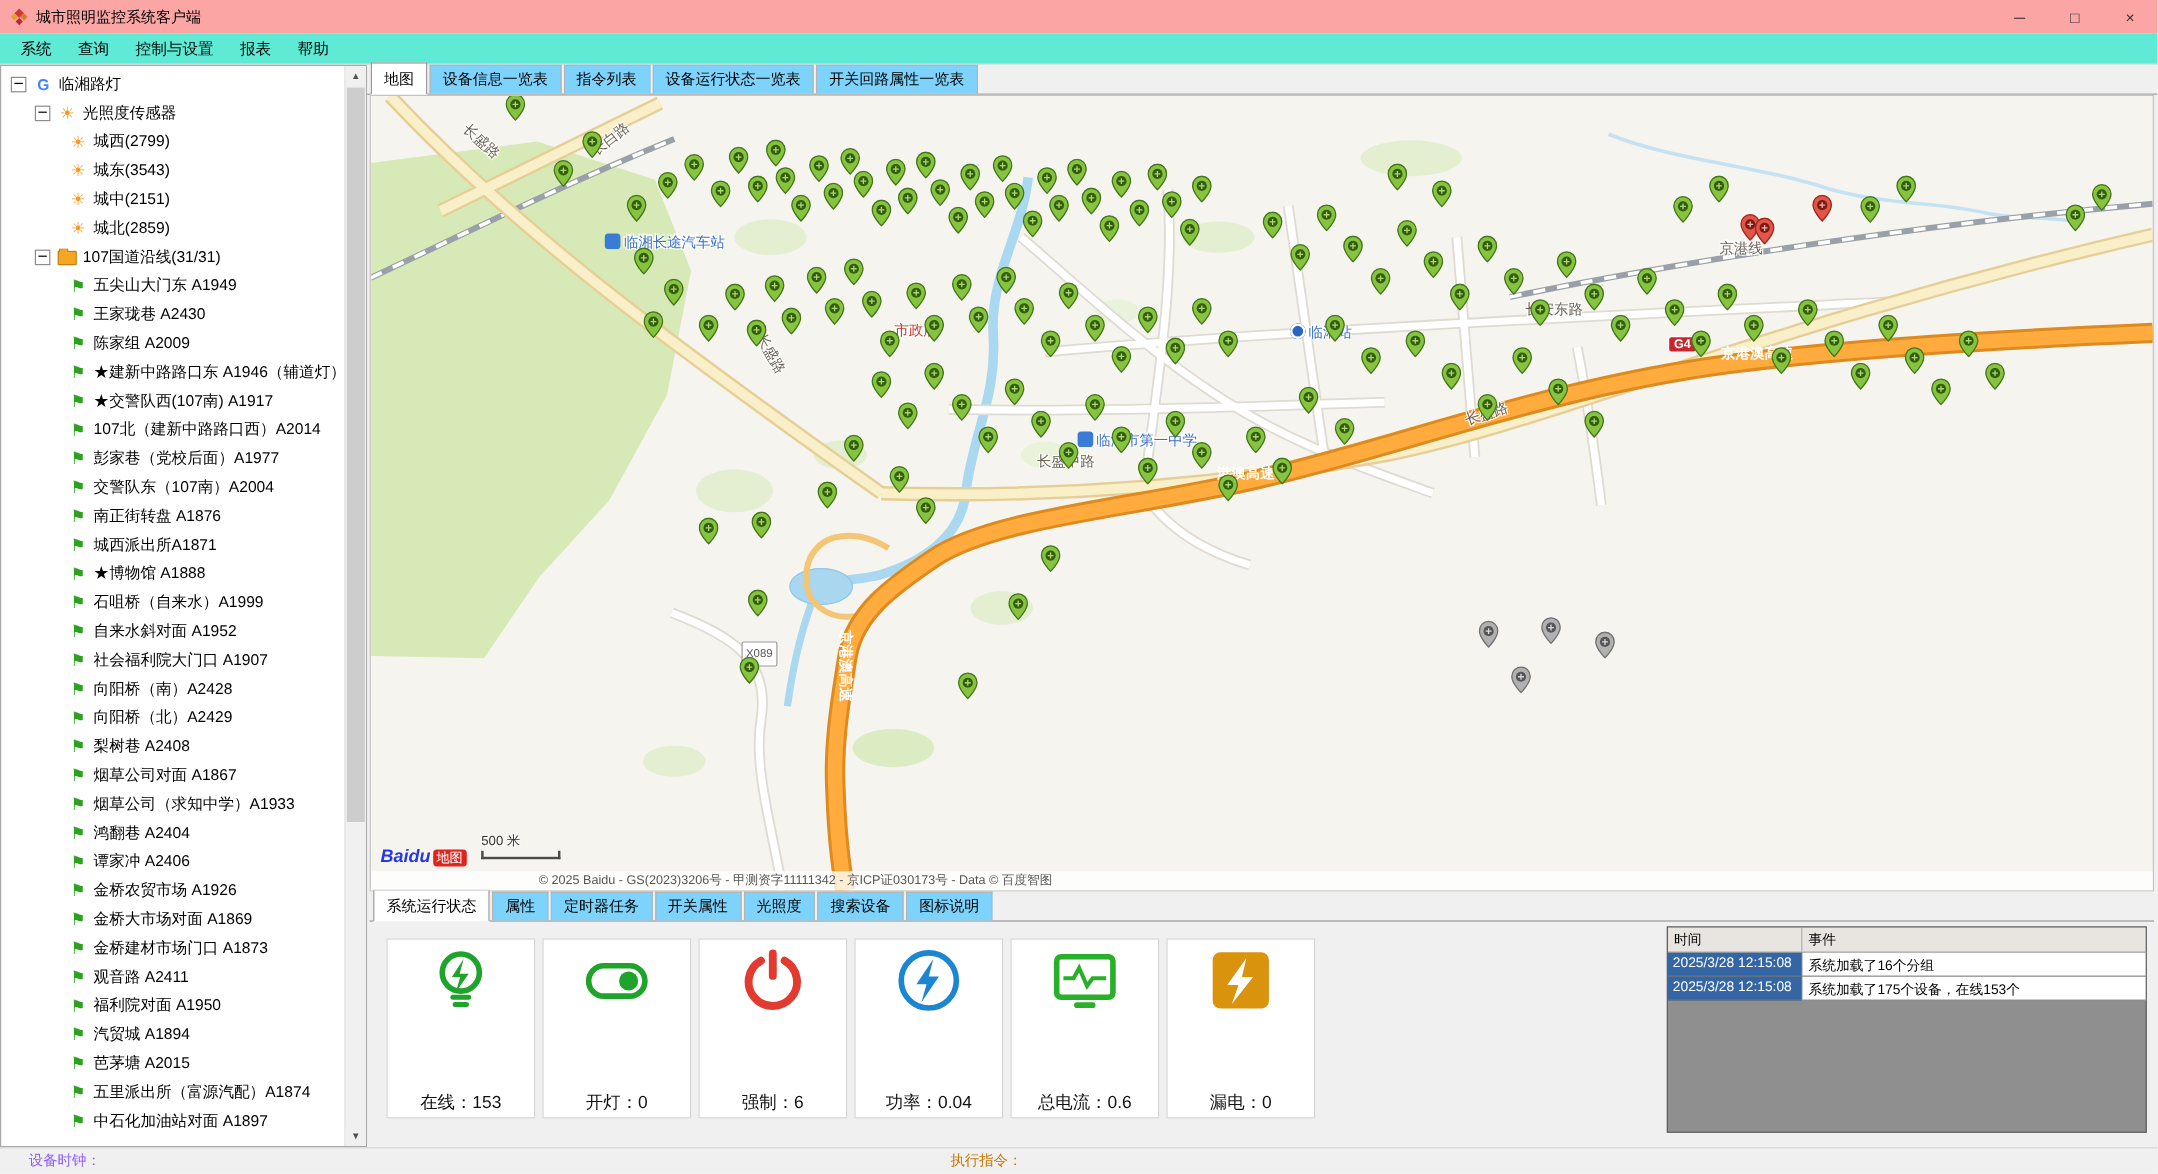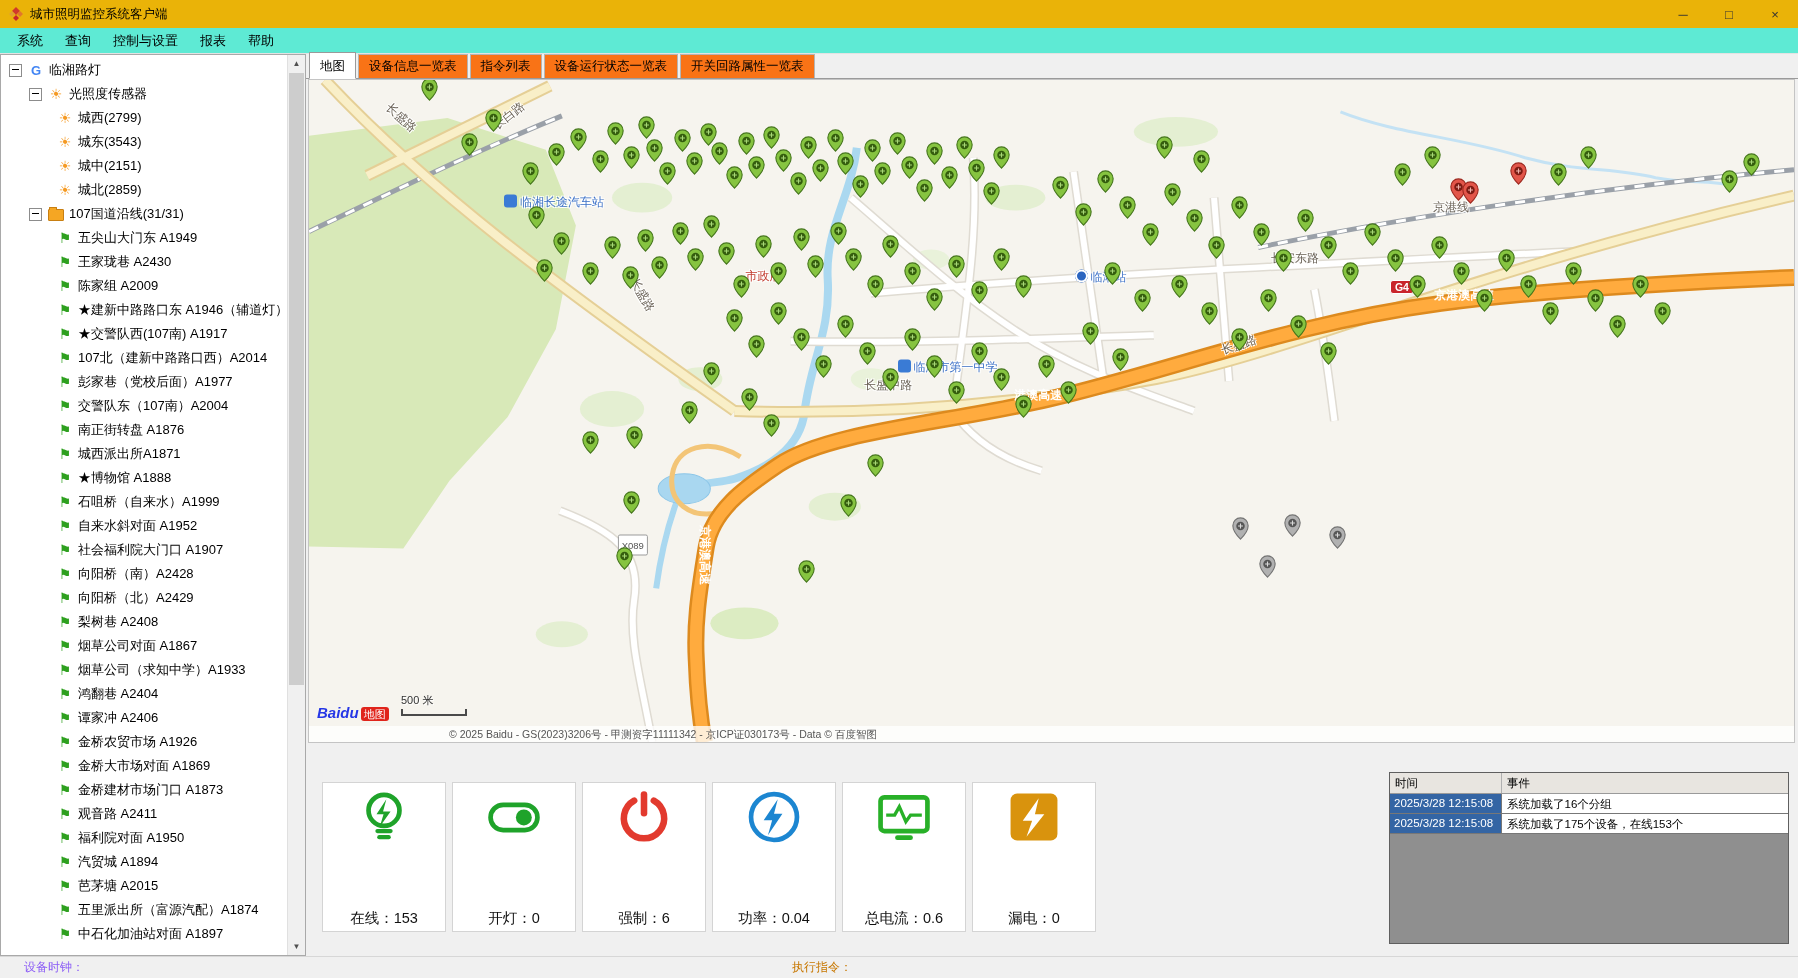--- a/index.html
+++ b/index.html
@@ -1,20 +1,20 @@
 <!DOCTYPE html>
 <html><head>
 <meta charset="utf-8">
 <style>
   html,body{margin:0;padding:0;}
   body{width:1798px;height:978px;position:relative;overflow:hidden;background:#f0f0f0;
        font-family:"Liberation Sans",sans-serif;font-size:13px;color:#000;}
 
   
-  .titlebar{position:absolute;top:0;left:0;right:0;height:28px;background:#eab308;display:flex;align-items:center;}
+  .titlebar{position:absolute;top:0;left:0;right:0;height:28px;background:#fca5a5;display:flex;align-items:center;}
   .app-icon{width:16px;height:16px;margin:0 6px 0 8px;}
   .title-text{font-size:12.5px;color:#000;}
   .win-controls{margin-left:auto;display:flex;height:100%;}
   .win-btn{width:46px;height:100%;display:flex;align-items:center;justify-content:center;font-size:13px;color:#333;cursor:default;}
 
   
   .menubar{position:absolute;top:28px;left:0;right:0;height:26px;background:#5eead4;display:flex;align-items:center;padding-left:6px;border-bottom:1px solid #e3e3e3;box-sizing:border-box;}
   .menu-item{padding:3px 11px;font-size:13px;}
 
   
@@ -29,21 +29,21 @@
   .icon-flag{color:#2ea01f;font-size:14px;}
   .icon-folder{display:inline-block;width:14px;height:10px;background:#f5a623;border:1px solid #c87f12;border-radius:1px;position:relative;vertical-align:middle;}
   .icon-folder:before{content:"";position:absolute;top:-3px;left:0;width:6px;height:2px;background:#f5a623;border:1px solid #c87f12;border-bottom:none;border-radius:1px 1px 0 0;}
   .vscroll{position:absolute;top:0;right:0;bottom:0;width:17px;background:#f0f0f0;border-left:1px solid #e0e0e0;}
   .sb-btn{height:17px;text-align:center;font-size:8px;color:#505050;line-height:17px;background:#f0f0f0;}
   .sb-thumb{position:absolute;top:18px;left:1px;width:15px;height:68%;background:#cdcdcd;}
 
   
   .main{position:absolute;top:54px;left:306px;right:0;bottom:22px;background:#f0f0f0;}
   .tabstrip{height:25px;display:flex;align-items:flex-end;padding-left:3px;border-bottom:1px solid #9a9a9a;box-sizing:border-box;}
-  .tab{padding:3px 10px 3px;font-size:12.5px;background:#f97316;border:1px solid #b5b5b5;border-bottom:none;margin-right:2px;}
+  .tab{padding:3px 10px 3px;font-size:12.5px;background:#7dd3fc;border:1px solid #b5b5b5;border-bottom:none;margin-right:2px;}
   .tab.active{background:#fff;border-color:#9a9a9a;padding-top:5px;margin-bottom:-1px;border-bottom:1px solid #fff;}
 
   
   .map{position:absolute;top:25px;left:2px;right:3px;height:664px;background:#f6f4ee;overflow:hidden;border:1px solid #c4c4c4;box-sizing:border-box;}
   .map svg.base{position:absolute;inset:0;width:100%;height:100%;}
   .map-label{position:absolute;font-size:12px;color:#6a6257;white-space:nowrap;
     text-shadow:1px 1px 0 #fff,-1px -1px 0 #fff,1px -1px 0 #fff,-1px 1px 0 #fff;z-index:3;}
   .map-label.blue{color:#3c71c8;}
   .map-label.red{color:#c23b2e;}
   .map-label.hw{color:#fff;font-weight:bold;text-shadow:none;}
@@ -1386,20 +1386,29 @@
       <span class="logo-bai">Baidu</span><span class="logo-badge">地图</span>
     </div>
     <div class="map-scale">
       <span>500 米</span>
       <div class="scale-bar"></div>
     </div>
     <div class="map-attri">© 2025 Baidu - GS(2023)3206号 - 甲测资字11111342 - 京ICP证030173号 - Data © 百度智图</div>
   </div>
 
   <div class="bottom">
+    <div class="tabstrip" id="bottomTabs">
+        <div class="tab active">系统运行状态</div>
+        <div class="tab">属性</div>
+        <div class="tab">定时器任务</div>
+        <div class="tab">开关属性</div>
+        <div class="tab">光照度</div>
+        <div class="tab">搜索设备</div>
+        <div class="tab">图标说明</div>
+      </div>
     <div class="bottom-content">
       <div class="cards" id="cards">
           <div class="card">
             <svg viewBox="0 0 64 64">
               <circle cx="32" cy="25" r="16.5" fill="none" stroke="#1fa32a" stroke-width="5"></circle>
               <path d="M34.5,13 L24,29 h7.5 l-4,13.5 L39,26 h-8 z" fill="#1fa32a"></path>
               <path d="M25,47 h14" stroke="#1fa32a" stroke-width="4.5" stroke-linecap="round"></path>
               <path d="M27,53.5 h10" stroke="#1fa32a" stroke-width="4.5" stroke-linecap="round"></path>
             </svg>
             <div class="cap"><span>在线：</span><span>153</span></div>

